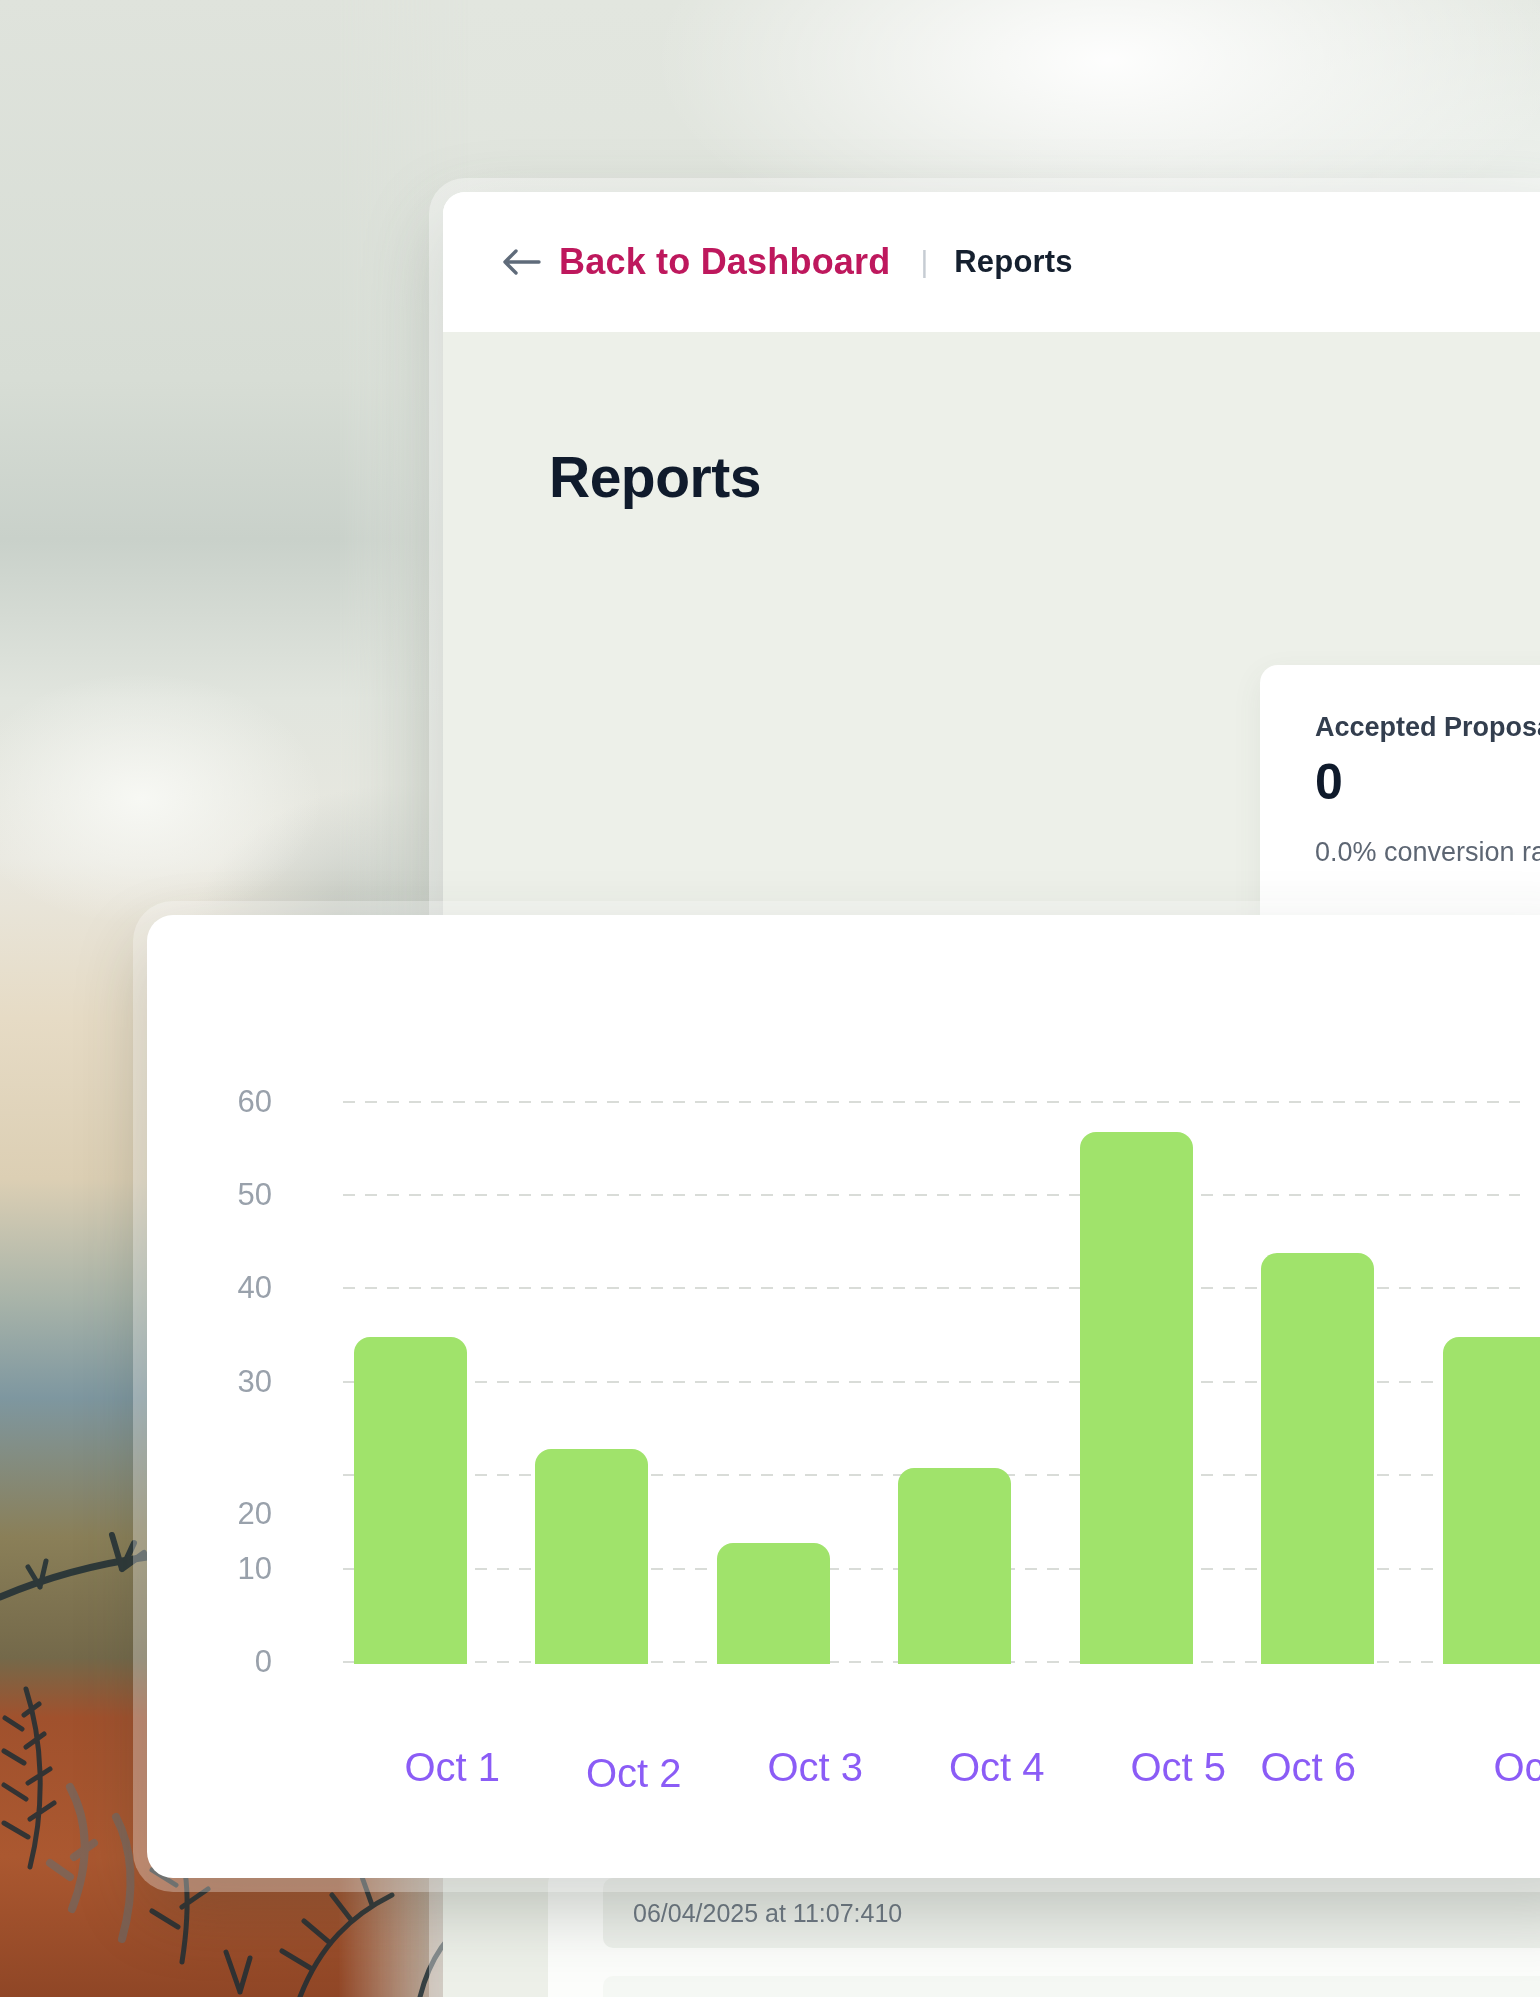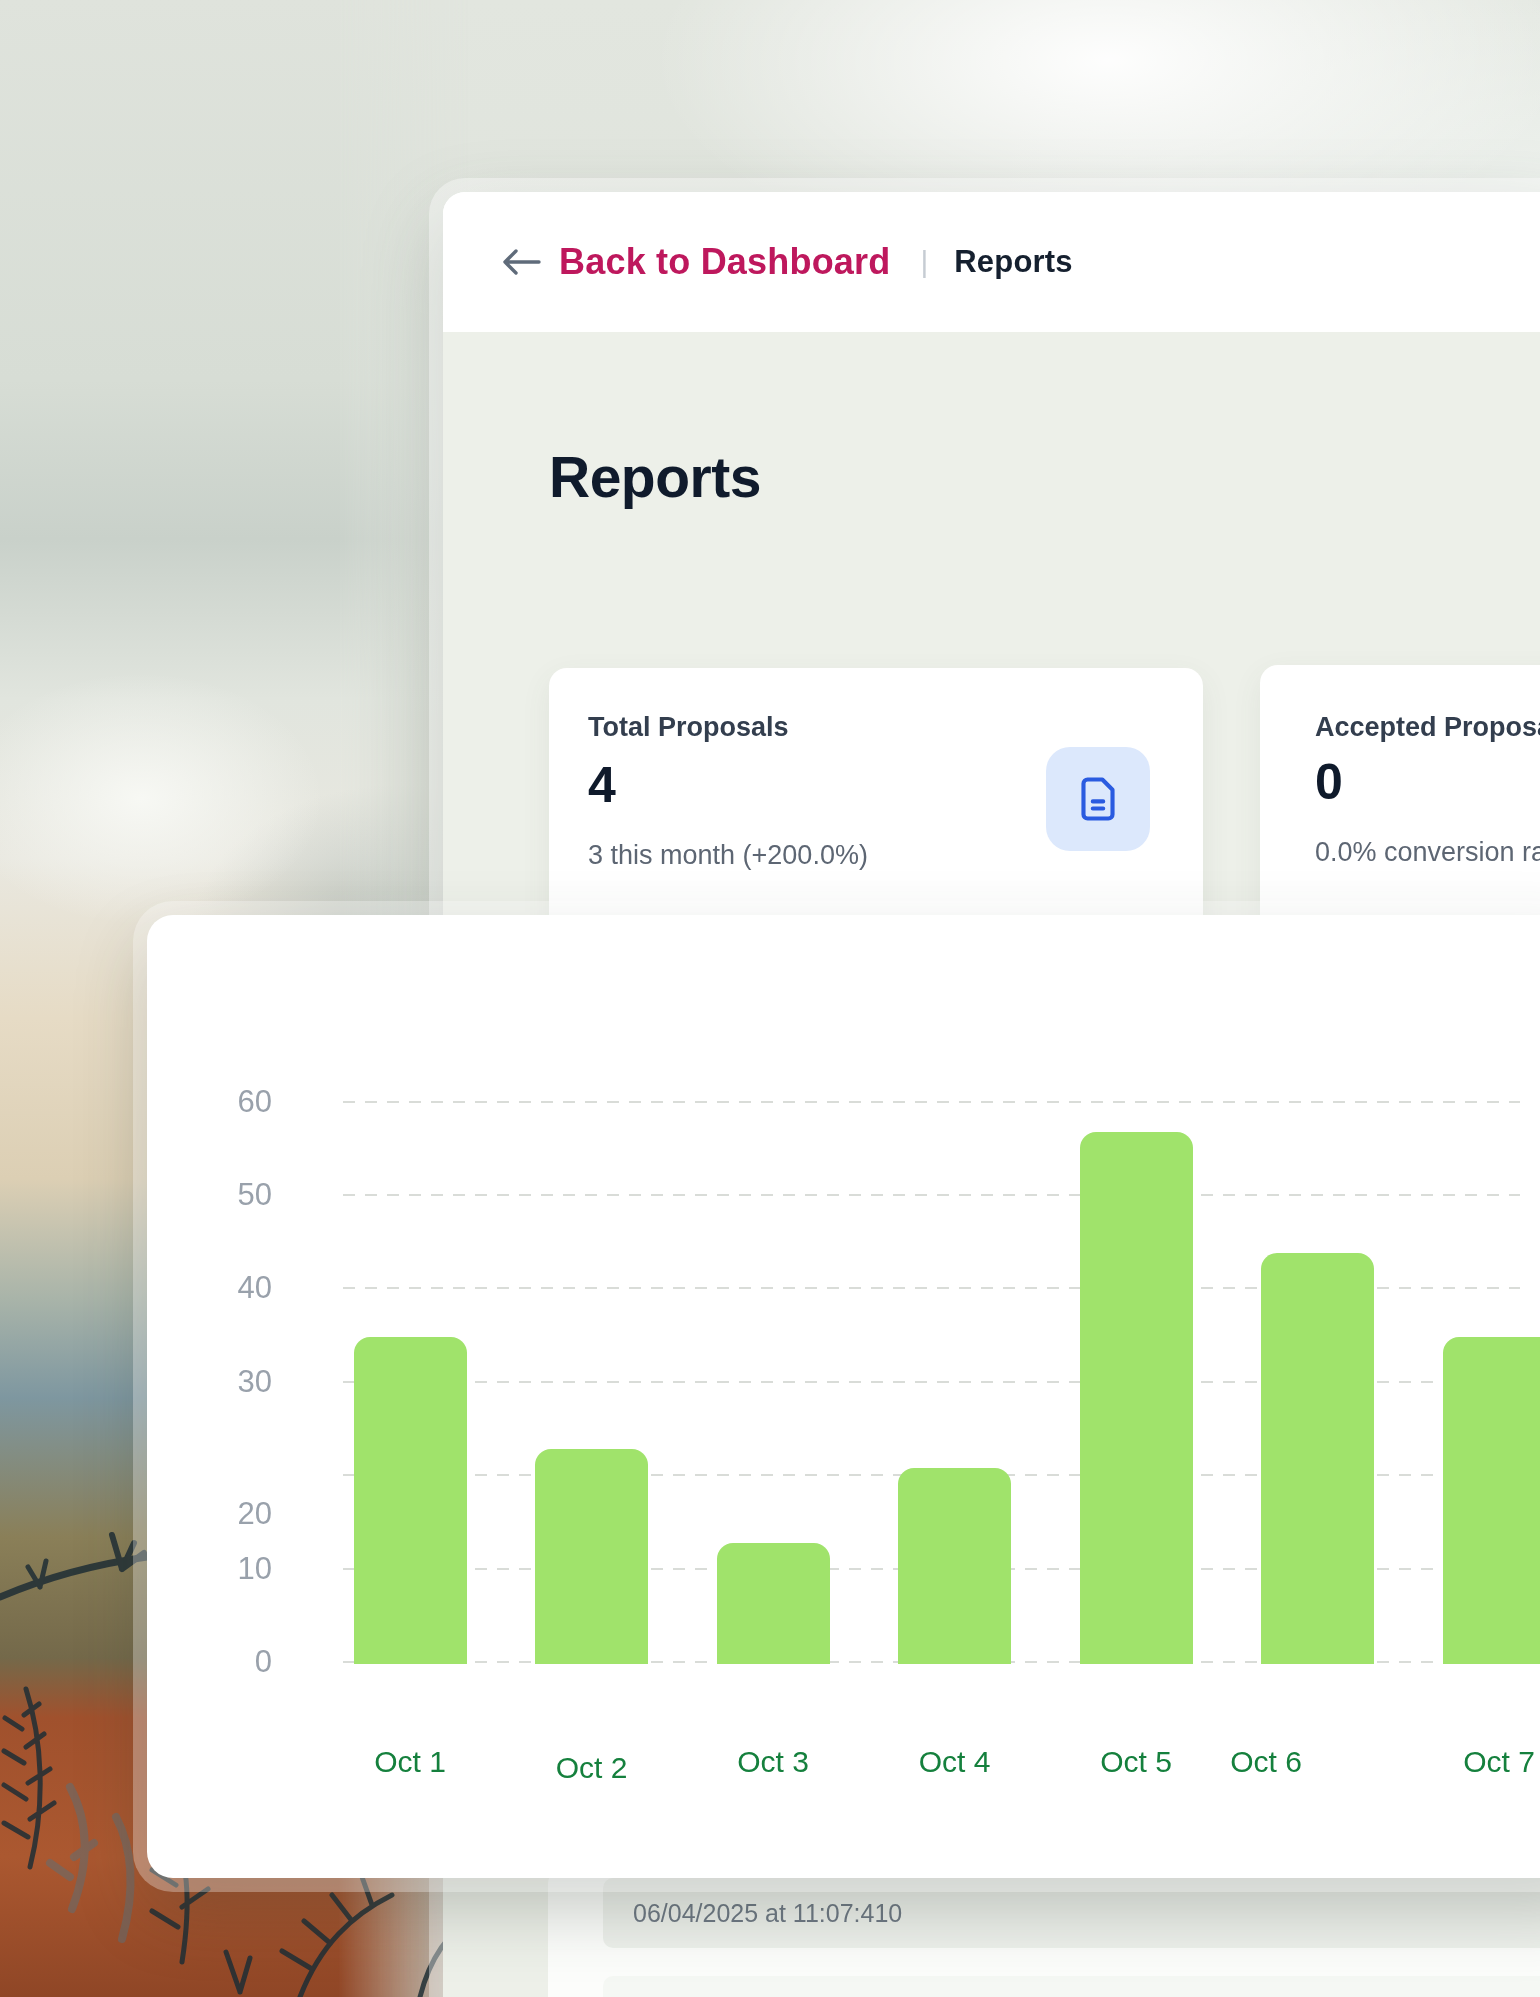--- a/index.html
+++ b/index.html
@@ -66,21 +66,21 @@
   
   .chart-card{position:absolute;left:147px;top:915px;right:-60px;height:963px;
     background:#fff;border-radius:26px;
     box-shadow:0 0 0 14px rgba(255,255,255,.30), 0 30px 70px rgba(50,60,52,.28);}
   #chart{position:absolute;inset:0;}
   .y-label{position:absolute;width:110px;text-align:right;font-size:31px;color:#99a1ab;
     transform:translateY(-50%);}
   .gridline{position:absolute;height:2px;left:196px;right:80px;
     background:repeating-linear-gradient(90deg,#d9dcd8 0 12px,transparent 12px 22px);}
   .bar{position:absolute;border-radius:16px 16px 0 0;}
-  .x-label{position:absolute;width:180px;text-align:center;font-size:30px;color:#15803d;}
+  .x-label{position:absolute;width:180px;text-align:right;font-size:40px;color:#8b5cf6;}
 </style>
 </head>
 <body>
 
 <div class="stage">
 
   <div class="bg"></div>
   <div class="bg-left"></div>
   <svg class="bg-plants" viewBox="0 0 470 560">
     <g fill="none" stroke="#1f2e35" stroke-linecap="round" opacity="0.85">
@@ -110,31 +110,20 @@
         </svg>
         <span class="back-label">Back to Dashboard</span>
       </div>
       <span class="nav-divider">|</span>
       <span class="nav-title">Reports</span>
     </div>
 
     <div class="app-content">
       <div class="page-title">Reports</div>
 
-      <div class="stat-card c1">
-        <div class="stat-label">Total Proposals</div>
-        <div class="stat-value">4</div>
-        <div class="stat-sub">3 this month (+200.0%)</div>
-        <div class="stat-icon-tile">
-          <svg width="52" height="52" viewBox="0 0 24 24">
-            <path d="M14 3 H7.2 A1.9 1.9 0 0 0 5.3 4.9 V19.1 A1.9 1.9 0 0 0 7.2 21 H16.8 A1.9 1.9 0 0 0 18.7 19.1 V7.7 L14 3 Z" fill="none" stroke="#2a5be0" stroke-width="1.9" stroke-linecap="round" stroke-linejoin="round"></path>
-            <path d="M9.6 13.1 h4.8 M9.6 16.4 h4.8" fill="none" stroke="#2a5be0" stroke-width="1.9" stroke-linecap="round"></path>
-          </svg>
-        </div>
-      </div>
 
       <div class="stat-card c2">
         <div class="stat-label">Accepted Proposals</div>
         <div class="stat-value">0</div>
         <div class="stat-sub">0.0% conversion rate</div>
       </div>
 
       <div class="list-panel">
         <div class="list-row r1">
           <span class="row-timestamp">06/04/2025 at 11:07:410</span>

